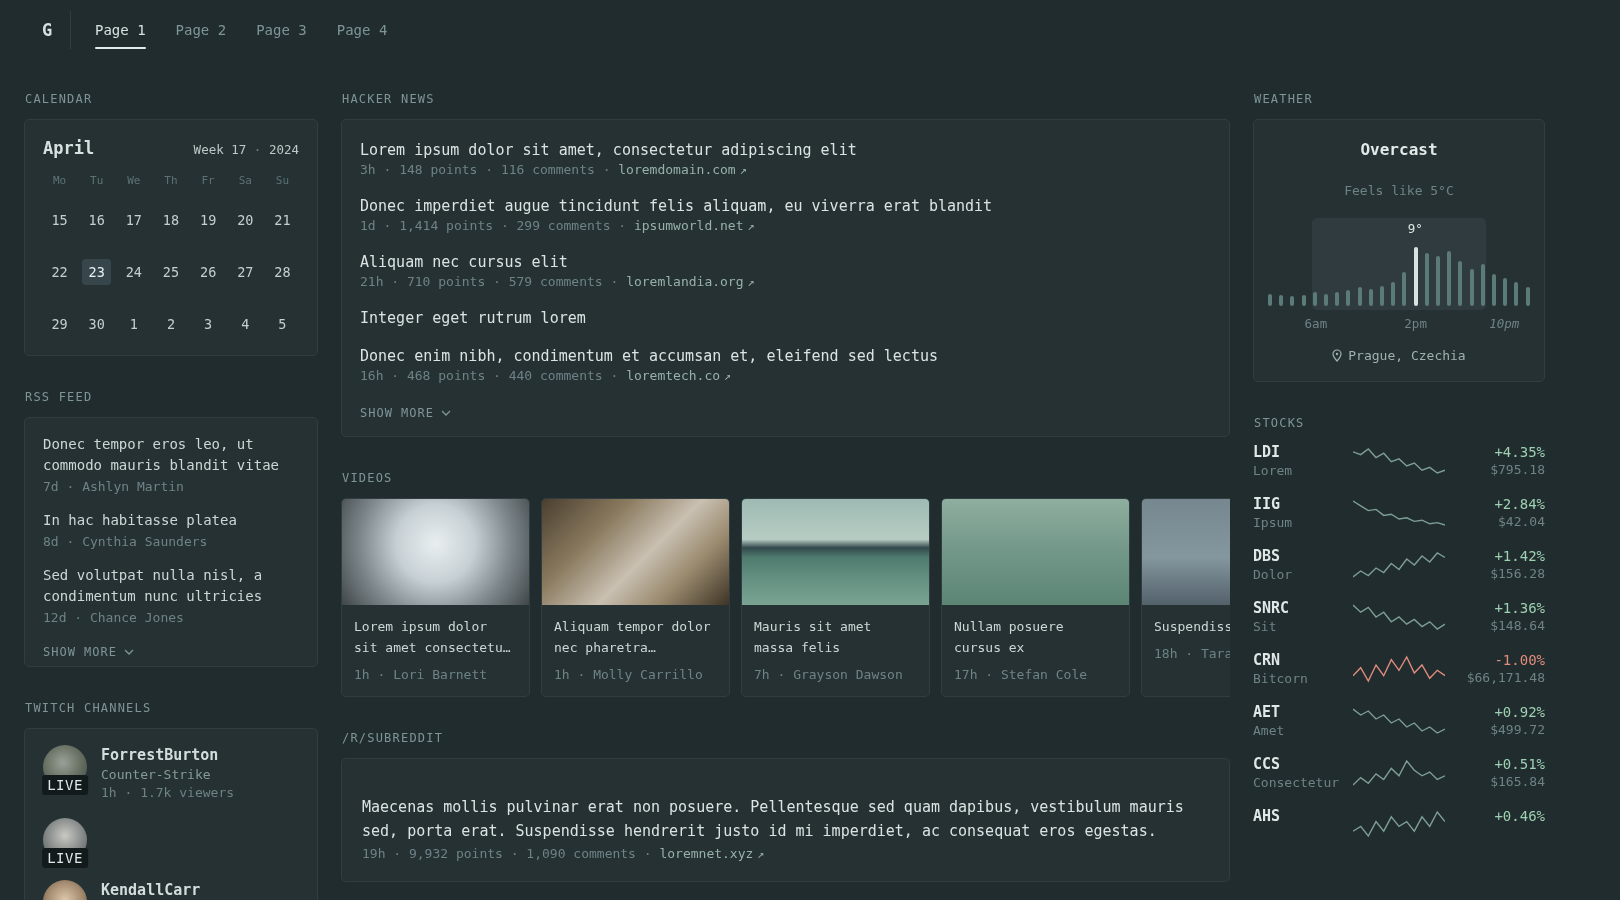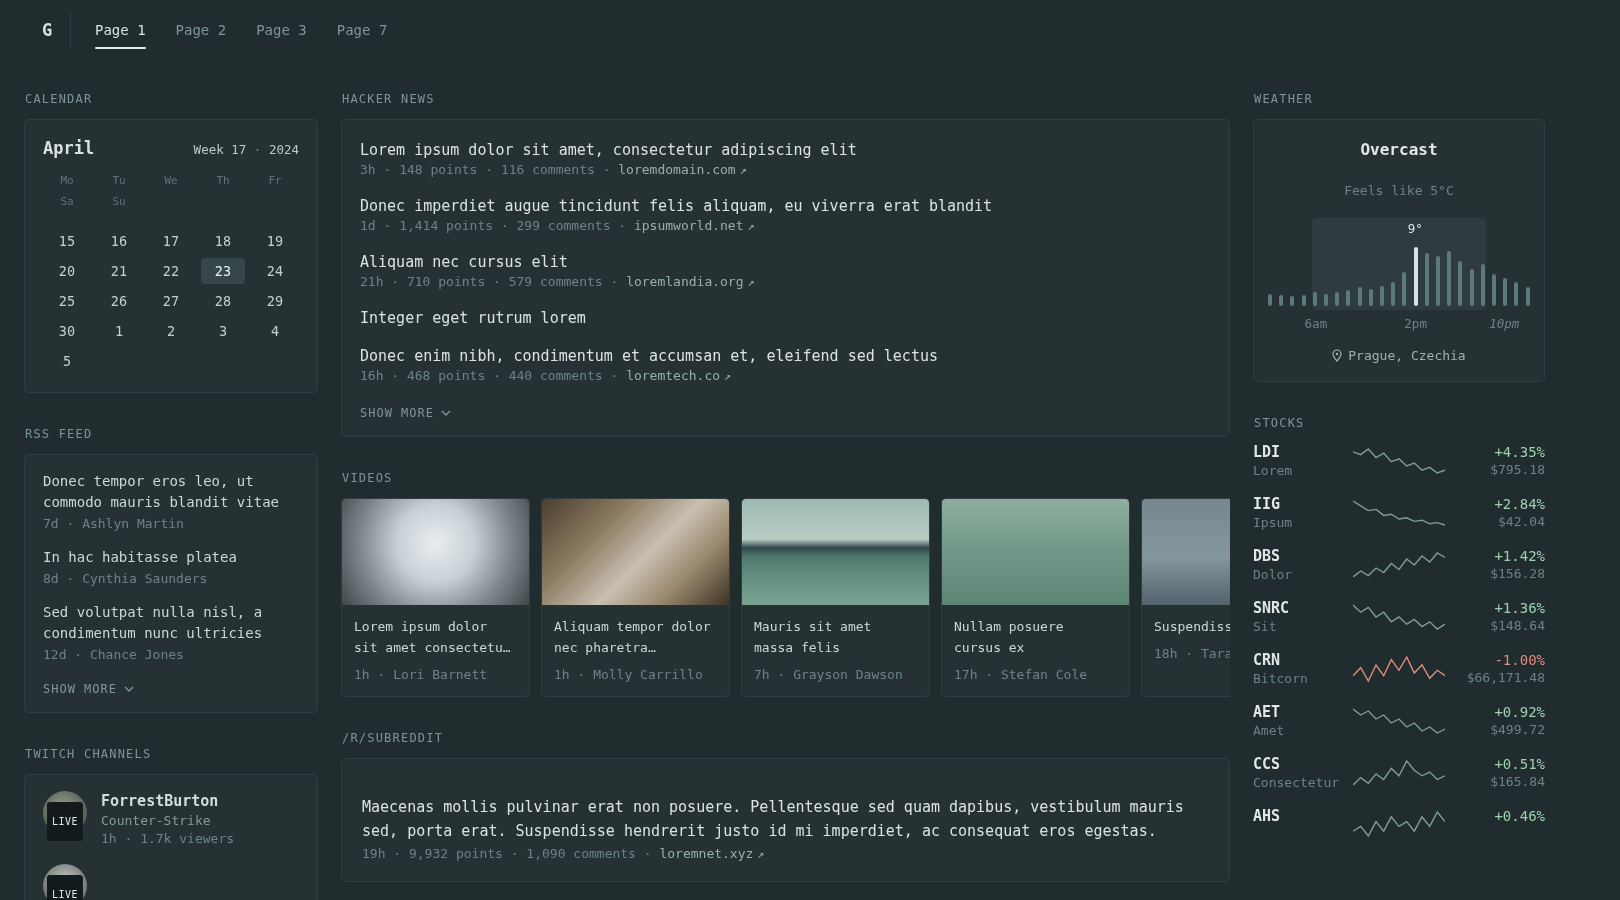--- a/index.html
+++ b/index.html
@@ -34,39 +34,39 @@
   .domain{color:var(--link,#96b1a9)}
   .ext{font-size:12px;margin-left:4px;color:var(--link,#96b1a9)}
   .show-more{display:inline-flex;align-items:center;gap:7px;font-size:12px;letter-spacing:1px;color:var(--muted2,#7e9598);padding:2px 0;margin-top:2px}
   .chev{stroke:var(--muted2,#7e9598)}
 
   
   .cal-card{padding:16px 16px 18px}
   .cal-head{display:flex;justify-content:space-between;align-items:baseline;padding:2px 2px 0}
   .cal-month{font-size:17px;font-weight:bold;color:var(--text,#d7e1e0)}
   .cal-week{font-size:12.5px;color:#bcc9c7}
-  .cal-grid{display:grid;grid-template-columns:repeat(5,1fr);margin-top:16px;row-gap:4px;text-align:center}
+  .cal-grid{display:grid;grid-template-columns:repeat(7,1fr);margin-top:16px;row-gap:26px;text-align:center}
   .cal-wd{font-size:11px;color:#5d7275;padding-bottom:4px}
   .cal-day{font-size:13.5px;color:#c4d0cf;padding:5px 0;border-radius:4px;margin:0 4px}
   .cal-day.sel{background:var(--sel,#36464b);color:#e9f0ef}
 
   
-  .rss-card{padding:16px 18px 14px}
+  .rss-card{padding:16px 18px 5px}
   .rss-item{margin-bottom:16px}
   .rss-title{font-size:14px;line-height:1.5;color:#ccd8d6}
 
   
   .tw-card{padding:16px 18px}
   .tw-item{display:flex;gap:14px;margin-bottom:18px}
   .tw-item:last-child{margin-bottom:0}
   .tw-avatar{width:44px;height:44px;border-radius:50%;position:relative;flex:0 0 44px;background:#55625c}
   .tw-card .tw-item:nth-of-type(1) .tw-avatar{background:radial-gradient(circle at 45% 40%, #9aa097 0%, #6d7568 45%, #39413b 100%)}
   .tw-card .tw-item:nth-of-type(2) .tw-avatar{background:radial-gradient(circle at 50% 40%, #c9c9c4 0%, #8e9290 45%, #495152 100%)}
   .tw-card .tw-item:nth-of-type(3) .tw-avatar{background:radial-gradient(circle at 50% 45%, #dcc7ab 0%, #a88e72 50%, #594b3b 100%)}
-  .tw-live{display:none;position:absolute;bottom:-6px;left:50%;transform:translateX(-50%);background:#121a1c;border-radius:3px;font-size:10px;letter-spacing:.5px;padding:14px 5px;color:#dfe8e7}
+  .tw-live{display:none;position:absolute;bottom:-6px;left:50%;transform:translateX(-50%);background:#121a1c;border-radius:3px;font-size:14px;letter-spacing:.5px;padding:2px 5px;color:#dfe8e7}
   .tw-live.show{display:block}
   .tw-name{font-size:15px;font-weight:bold;color:#d3dedc}
   .tw-game{font-size:13px;color:#839c95;margin-top:3px}
   .tw-meta{font-size:13px;color:var(--muted,#6d8386);margin-top:3px}
 
   
   .hn-card{padding:20px 18px 14px}
   .hn-item{margin-bottom:19px}
   .hn-title{font-size:15px;color:#dbe4e2;margin-bottom:5px}
   .sub-card{padding:36px 20px 20px}
@@ -112,21 +112,21 @@
   <a class="logo">G</a>
   <div class="vdiv"></div>
   <nav class="tabs">
 
       <a class="tab active">Page 1</a>
 
       <a class="tab">Page 2</a>
 
       <a class="tab">Page 3</a>
 
-      <a class="tab">Page 7</a>
+      <a class="tab">Page 4</a>
     </nav>
 </header>
 
 <main class="content">
 
   <div class="col-left">
 
     <section class="widget">
       <h2 class="sec">CALENDAR</h2>
       <div class="card cal-card">

